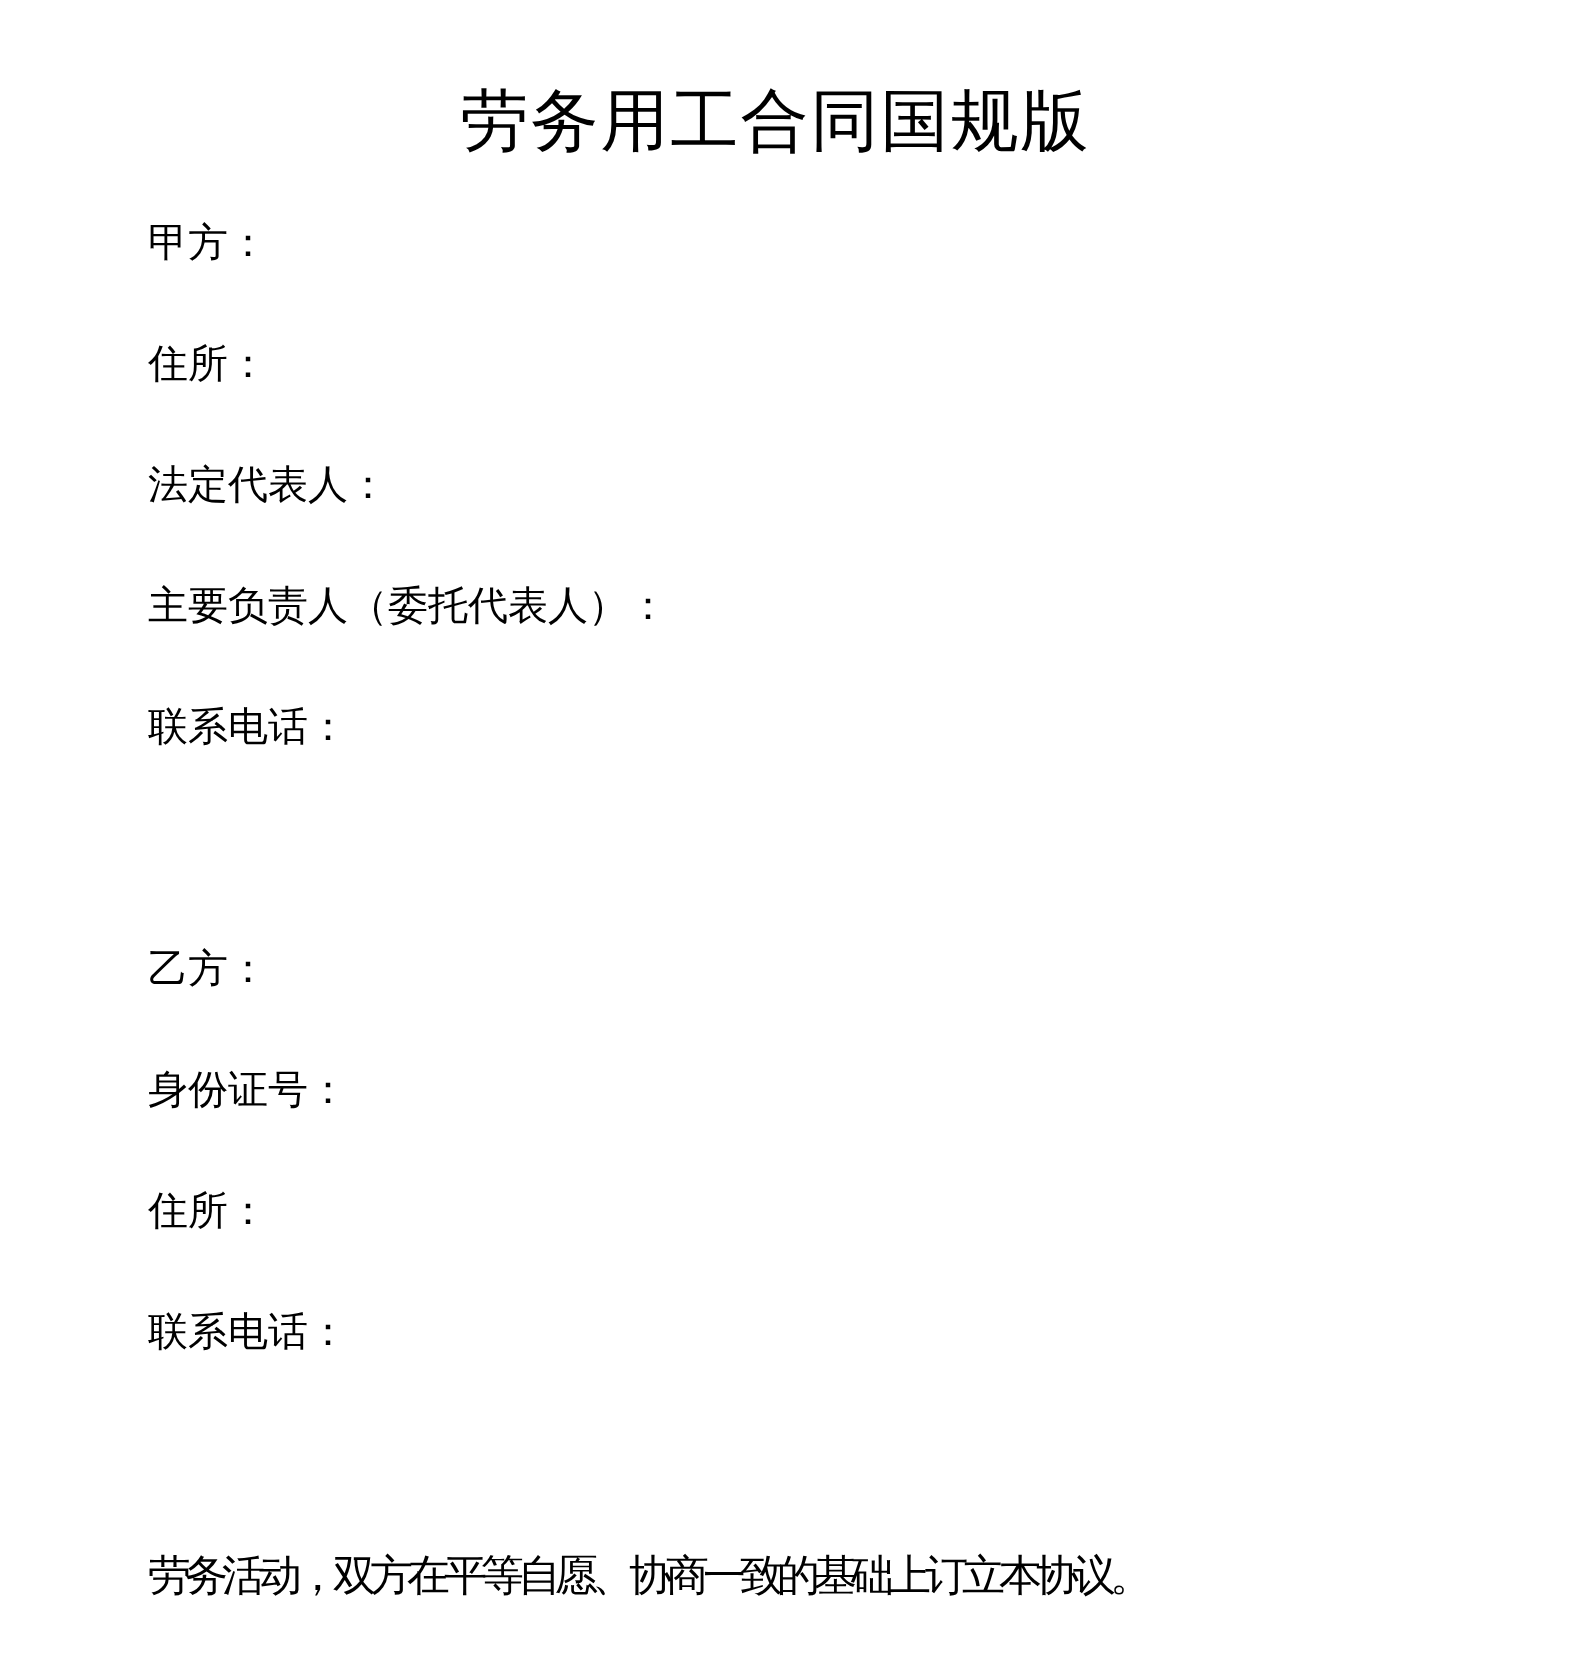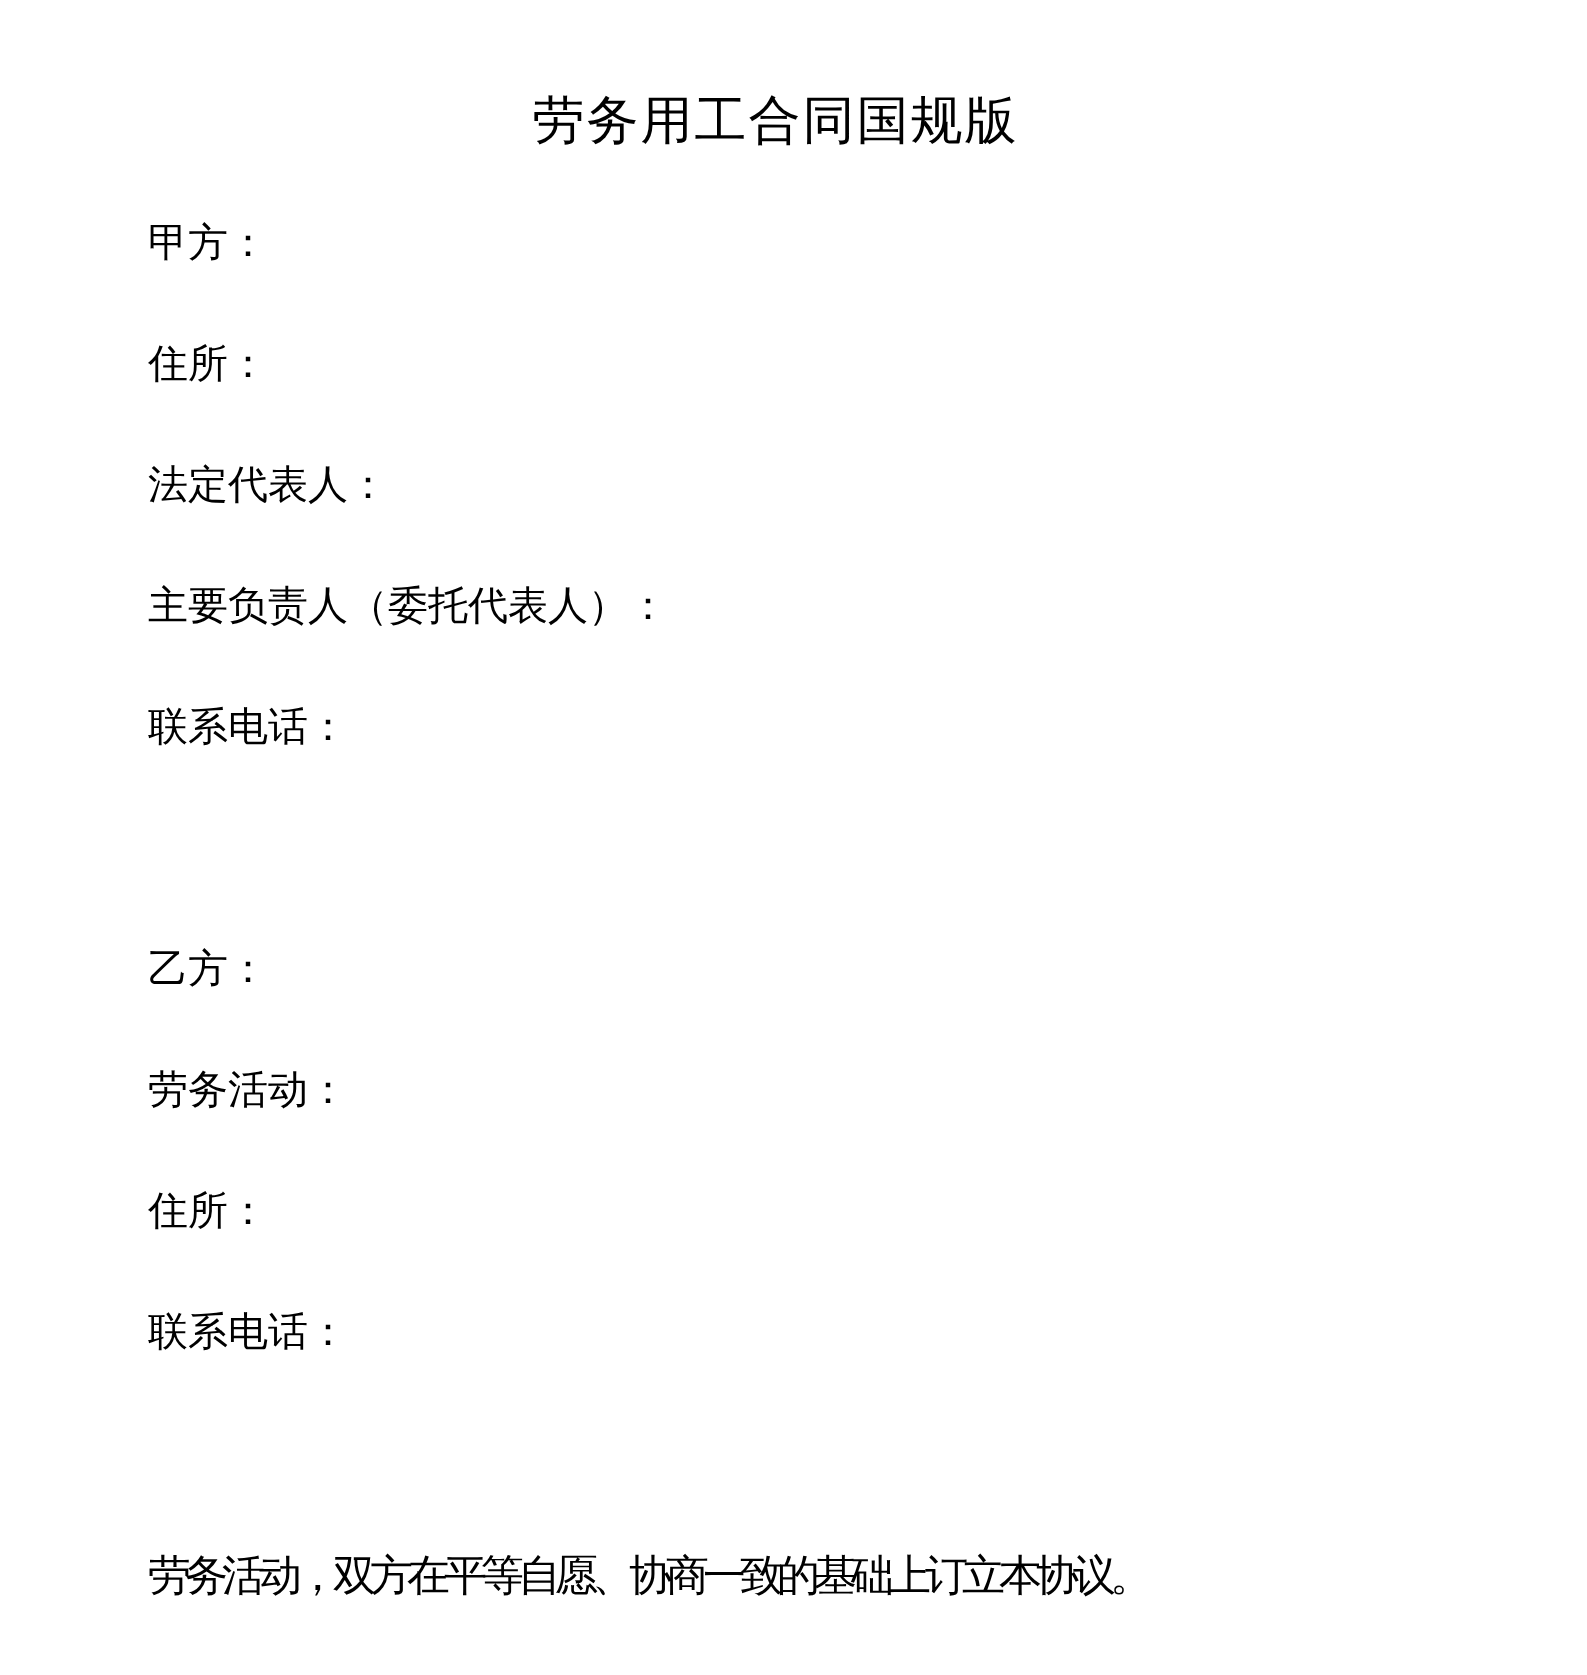--- a/index.html
+++ b/index.html
@@ -16,21 +16,21 @@
     font-family: "Liberation Serif", "DejaVu Serif", serif;
     overflow: hidden;
   }
   .doc-title {
     position: absolute;
     top: 86px;
     left: 0;
     right: 36px;
     margin: 0;
     text-align: center;
-    font-size: 52px;
+    font-size: 68px;
     font-weight: 400;
     letter-spacing: 2px;
     line-height: 70px;
     white-space: nowrap;
   }
   .line {
     position: absolute;
     left: 148px;
     font-size: 40px;
     line-height: 44px;
@@ -69,21 +69,21 @@
   <div class="line l2">住所：</div>
 
   <div class="line l3">法定代表人：</div>
 
   <div class="line l4">主要负责人（委托代表人）：</div>
 
   <div class="line l5">联系电话：</div>
 
   <div class="line l6">乙方：</div>
 
-  <div class="line l7">劳务活动：</div>
+  <div class="line l7">身份证号：</div>
 
   <div class="line l8">住所：</div>
 
   <div class="line l9">联系电话：</div>
 
   <div class="intro">
     <div class="pline">劳务活动，双方在平等自愿、协商一致的基础上订立本协议。</div>
   </div>
 
 </div>

